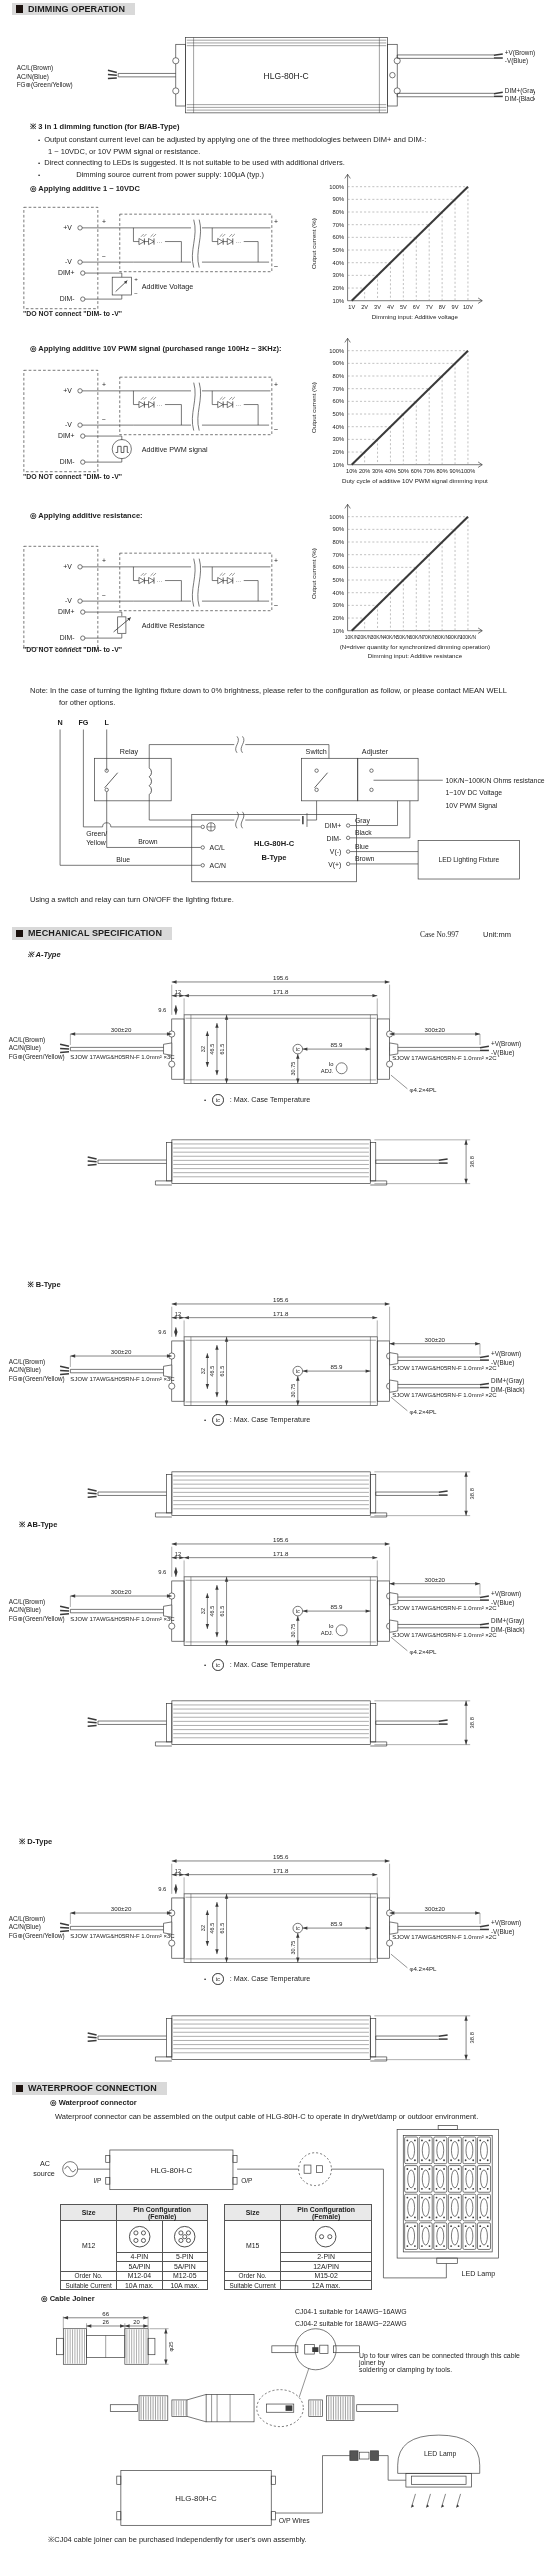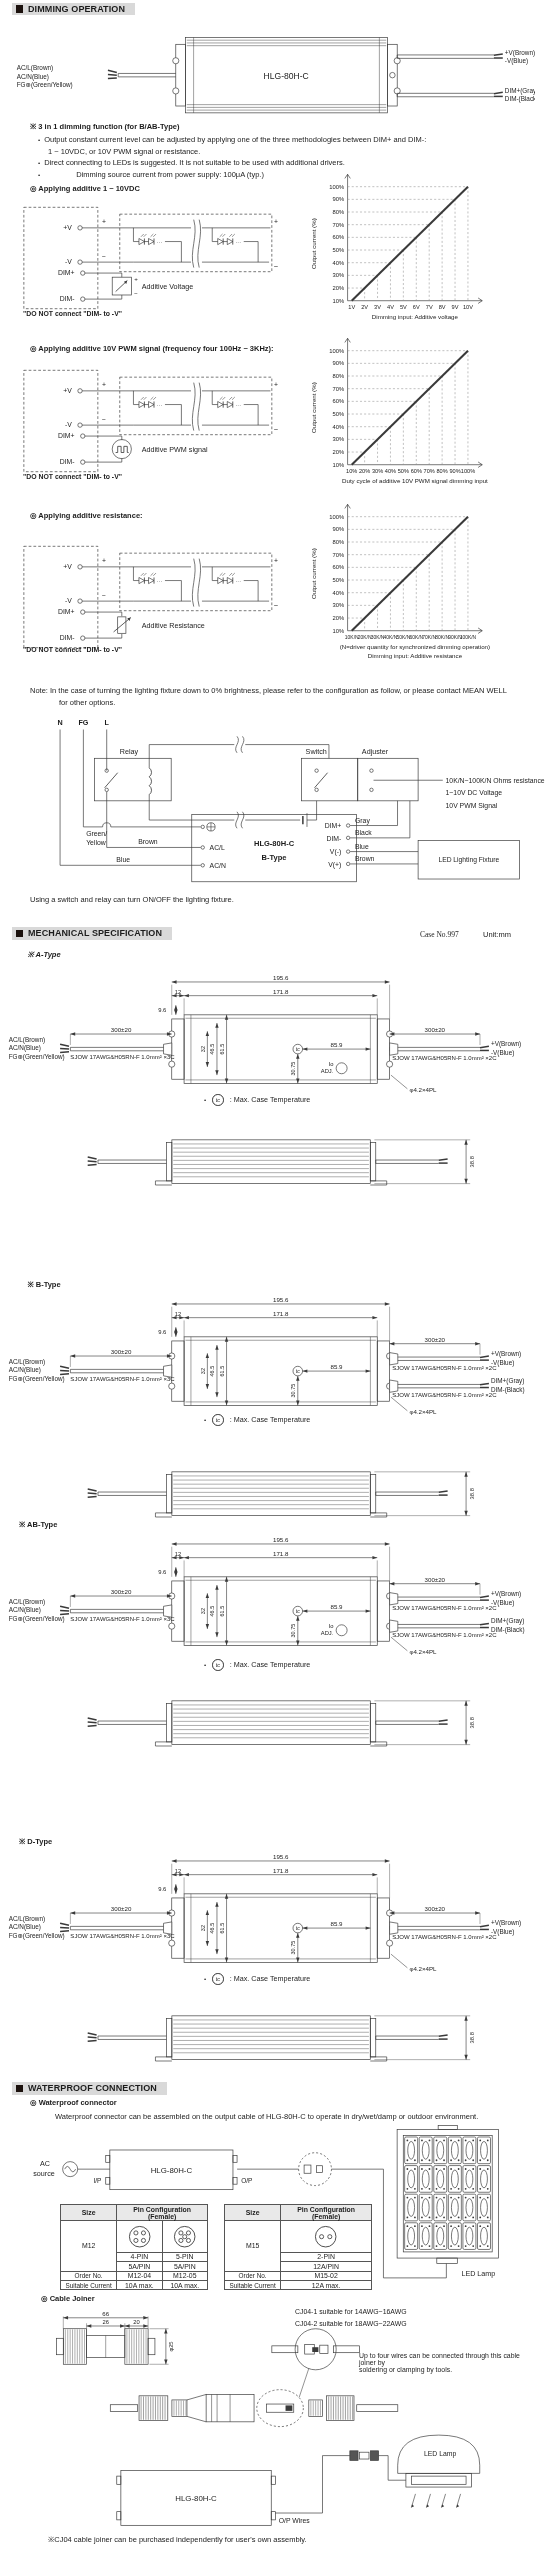--- a/index.html
+++ b/index.html
@@ -198,21 +198,21 @@
         <text x="162" y="208" font-size="8.2" text-anchor="middle">6V</text>
         <text x="180.8" y="208" font-size="8.2" text-anchor="middle">7V</text>
         <text x="199.6" y="208" font-size="8.2" text-anchor="middle">8V</text>
         <text x="218.4" y="208" font-size="8.2" text-anchor="middle">9V</text>
         <text x="237.20000000000002" y="208" font-size="8.2" text-anchor="middle">10V</text>
         <text x="16" y="113" font-size="9" text-anchor="middle" transform="rotate(-90 16 113)">Output current (%)</text>
         <text x="160" y="223" font-size="9" text-anchor="middle">Dimming input: Additive voltage</text>
       </svg></div>
   <div class="abs b t10" style="left:23px;top:310px;">"DO NOT connect "DIM- to -V"</div>
 
-  <div class="abs b t11" style="left:30px;top:344px;">◎ Applying additive 10V PWM signal (frequency four 100Hz ~ 3KHz):</div>
+  <div class="abs b t11" style="left:30px;top:344px;">◎ Applying additive 10V PWM signal (purchased range 100Hz ~ 3KHz):</div>
   <div class="abs" style="left:16.5px;top:366px;" id="circ1"><svg width="274" height="110" viewBox="0 0 400 160">
         <rect x="10" y="6" width="108" height="148" fill="none" stroke="#3a3a3a" stroke-dasharray="4 3"></rect>
         <text x="80" y="39" font-size="10" text-anchor="end">+V</text>
         <circle cx="92" cy="36" r="3.2" fill="none" stroke="#3a3a3a"></circle>
         <line x1="95" y1="36" x2="370" y2="36" stroke="#3a3a3a" stroke-width="1"></line>
         <text x="80" y="89" font-size="10" text-anchor="end">-V</text>
         <circle cx="92" cy="86" r="3.2" fill="none" stroke="#3a3a3a"></circle>
         <line x1="95" y1="86" x2="170" y2="86" stroke="#3a3a3a" stroke-width="1"></line>
         <text x="84" y="105" font-size="10" text-anchor="end">DIM+</text>
         <circle cx="96" cy="102" r="3.2" fill="none" stroke="#3a3a3a"></circle>
@@ -1049,21 +1049,21 @@
         <line x1="600" y1="10" x2="600" y2="74" stroke="#3a3a3a" stroke-width="0.9"></line>
         <path d="M600,10 l-2.5,7 h5 z" fill="#3a3a3a"></path>
         <path d="M600,74 l-2.5,-7 h5 z" fill="#3a3a3a"></path>
         <text x="612" y="42" font-size="8.5" text-anchor="middle" transform="rotate(-90 612 42)">38.8</text>
       </svg></div>
 
   <div class="abs sec-h" style="left:12.3px;top:2082px;">
     <span class="sq"></span>
     <span>WATERPROOF CONNECTION</span>
   </div>
-  <div class="abs b t11" style="left:30px;top:2098px;">◎ Waterproof connector</div>
+  <div class="abs b t11" style="left:50px;top:2098px;">◎ Waterproof connector</div>
   <div class="abs t11" style="left:55px;top:2112px;width:480px;">Waterproof connector can be assembled on the output cable of HLG-80H-C to operate in dry/wet/damp or outdoor environment.</div>
 
   <div class="abs" style="left:27.4px;top:2124px;text-align:center;" id="wpdiag"><svg width="494" height="171" viewBox="0 0 720 250">
         <text x="18" y="62" font-size="10.5" text-anchor="start">AC</text>
         <text x="8" y="76" font-size="10.5" text-anchor="start">source</text>
         <circle cx="62" cy="66" r="11" fill="none" stroke="#3a3a3a"></circle>
         <path d="M54,66 q4,-8 8,0 q4,8 8,0" fill="none" stroke="#3a3a3a"></path>
         <line x1="73" y1="66" x2="120" y2="66" stroke="#3a3a3a" stroke-width="1"></line>
         <rect x="120" y="38" width="180" height="58" fill="none" stroke="#3a3a3a"></rect>
         <rect x="114" y="46" width="6" height="10" fill="none" stroke="#3a3a3a"></rect>

